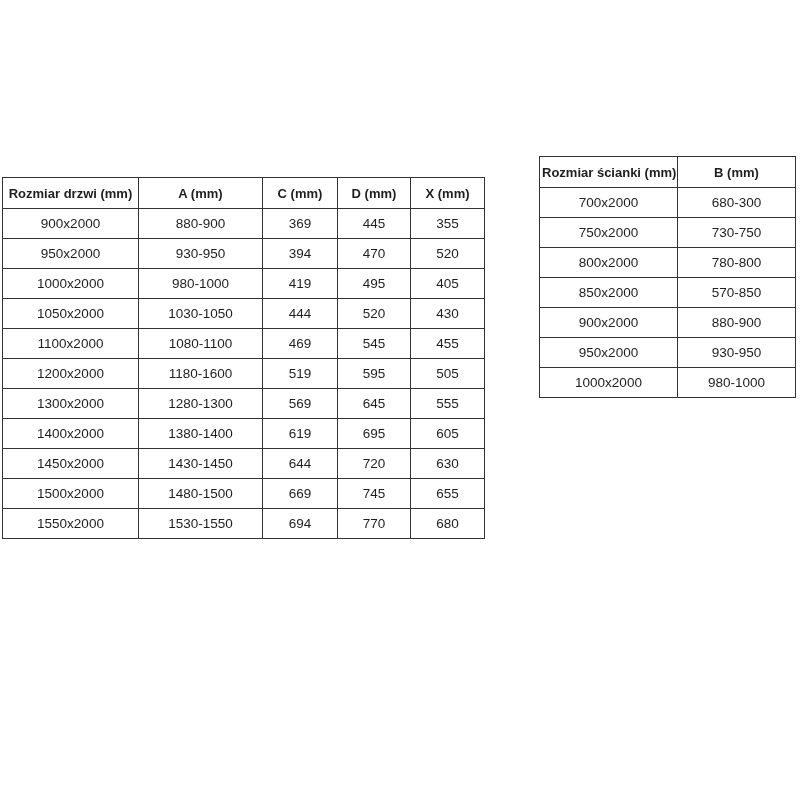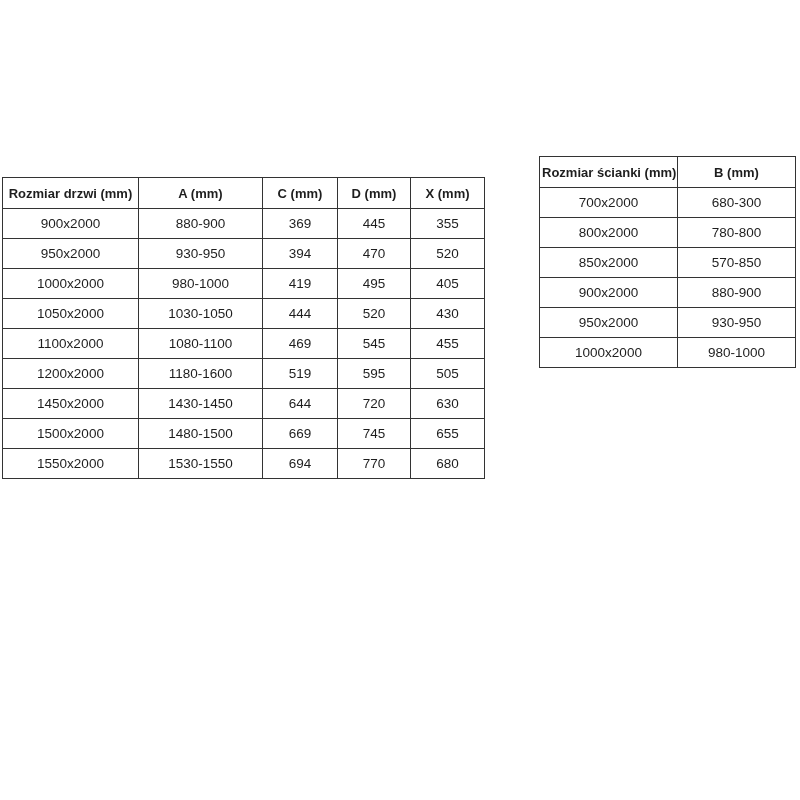--- a/index.html
+++ b/index.html
@@ -103,20 +103,34 @@
           <td>455</td>
         </tr>
         <tr>
           <td>1200x2000</td>
           <td>1180-1600</td>
           <td>519</td>
           <td>595</td>
           <td>505</td>
         </tr>
         <tr>
+          <td>1300x2000</td>
+          <td>1280-1300</td>
+          <td>569</td>
+          <td>645</td>
+          <td>555</td>
+        </tr>
+        <tr>
+          <td>1400x2000</td>
+          <td>1380-1400</td>
+          <td>619</td>
+          <td>695</td>
+          <td>605</td>
+        </tr>
+        <tr>
           <td>1450x2000</td>
           <td>1430-1450</td>
           <td>644</td>
           <td>720</td>
           <td>630</td>
         </tr>
         <tr>
           <td>1500x2000</td>
           <td>1480-1500</td>
           <td>669</td>
@@ -143,20 +157,24 @@
           <th>Rozmiar ścianki (mm)</th>
           <th>B (mm)</th>
         </tr>
       </thead>
     <tbody>
         <tr>
           <td>700x2000</td>
           <td>680-300</td>
         </tr>
         <tr>
+          <td>750x2000</td>
+          <td>730-750</td>
+        </tr>
+        <tr>
           <td>800x2000</td>
           <td>780-800</td>
         </tr>
         <tr>
           <td>850x2000</td>
           <td>570-850</td>
         </tr>
         <tr>
           <td>900x2000</td>
           <td>880-900</td>

